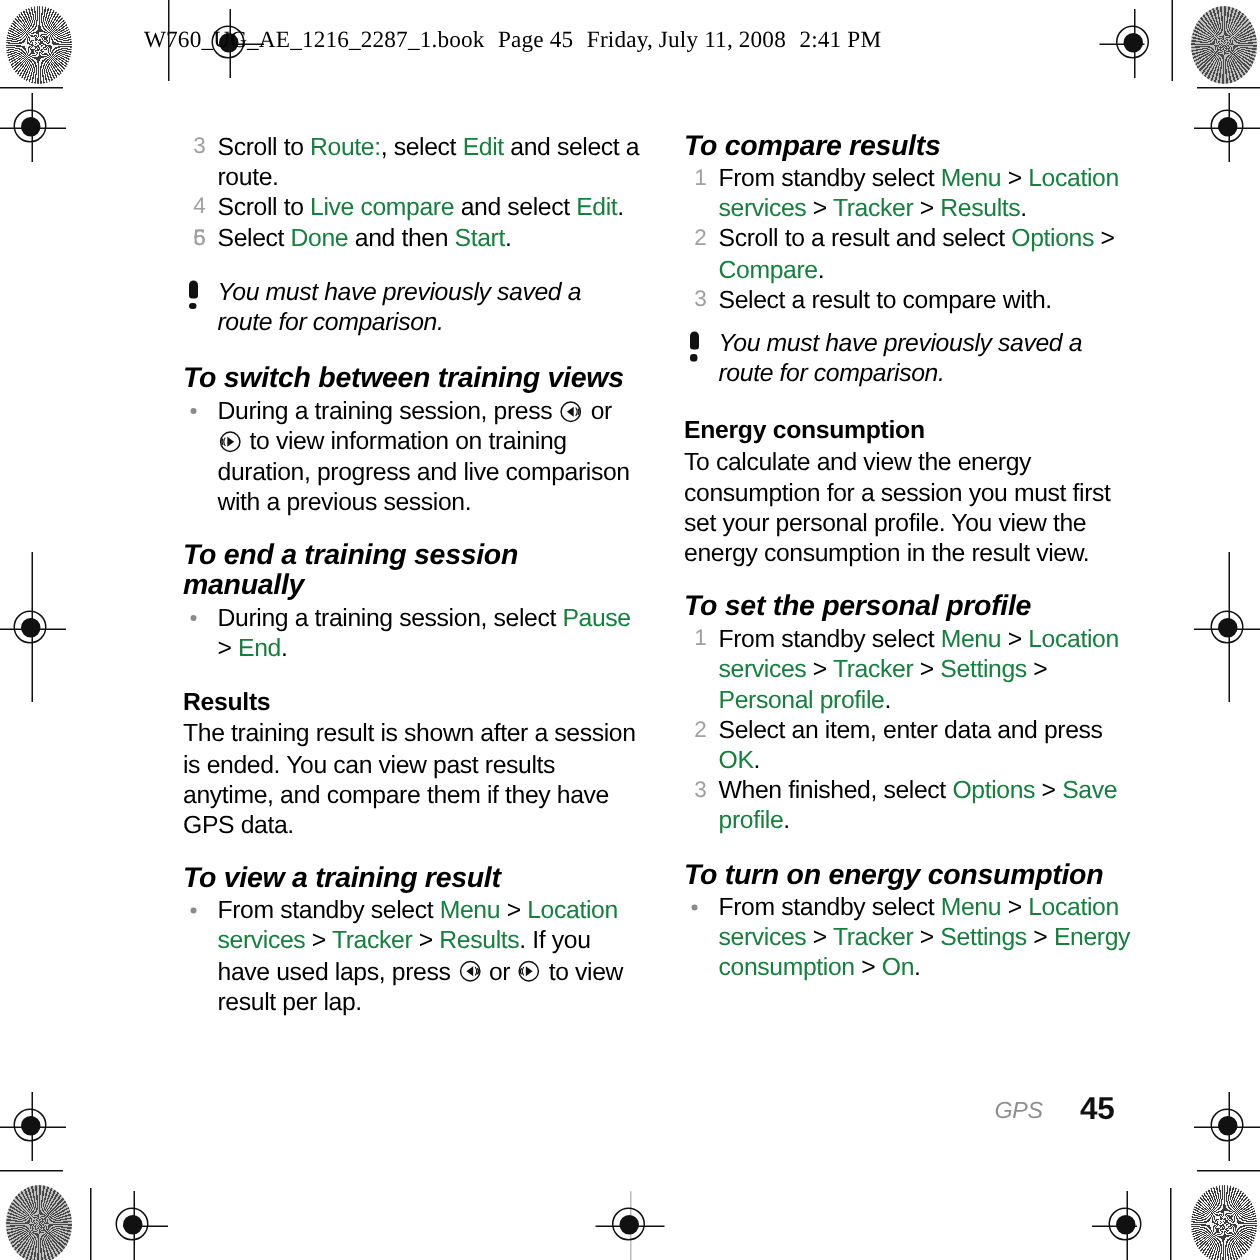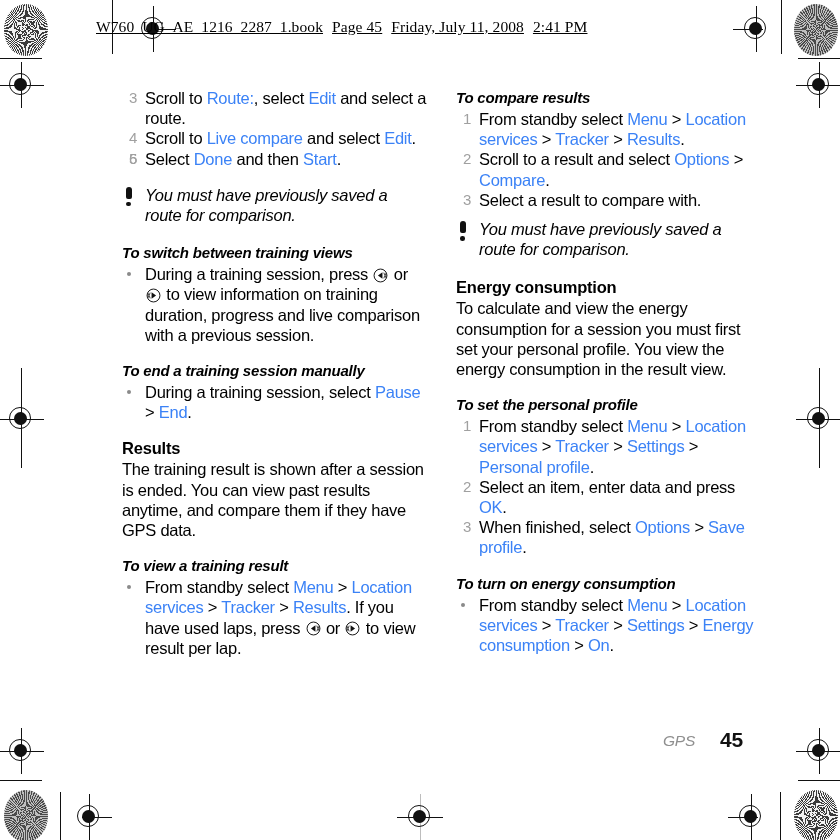--- a/index.html
+++ b/index.html
@@ -84,38 +84,38 @@
   .doc-header {
     position: absolute;
     left: 96px;
     top: 18px;
     font-family: "Liberation Serif", serif;
     font-size: 15.5px;
     color: #000;
     white-space: nowrap;
     letter-spacing: 0.1px;
   }
-  .doc-header .seg { margin-right: 9px; text-decoration: underline; }
+  .doc-header .seg { margin-right: 9px; }
 
   
   .page {
     position: absolute;
     left: 0; top: 0;
     width: 840px; height: 840px;
   }
   .col {
     position: absolute;
     top: 88px;
     width: 305px;
   }
   .col-left  { left: 122px; }
   .col-right { left: 456px; }
 
   .h-task {
-    font-size: 15px;
+    font-size: 19px;
     font-weight: bold;
     font-style: italic;
     line-height: 20px;
     margin: 0 0 1px 0;
     letter-spacing: -0.2px;
   }
   .h-sect {
     font-size: 16.5px;
     font-weight: bold;
     line-height: 20px;
@@ -200,21 +200,21 @@
     border-radius: 3px 3px 2px 2px;
   }
   .note .excl .pt {
     position: absolute;
     left: 2px; top: 15px;
     width: 4.5px; height: 4.5px;
     background: #111;
     border-radius: 50%;
   }
 
-  .ui { color: #3b82f6; }
+  .ui { color: #15803d; }
 
   .spacer-sm { height: 9px; }
   .spacer-md { height: 16px; }
   .spacer-lg { height: 18px; }
 
   
   .navkey {
     display: inline-block;
     width: 15px;
     height: 15px;

